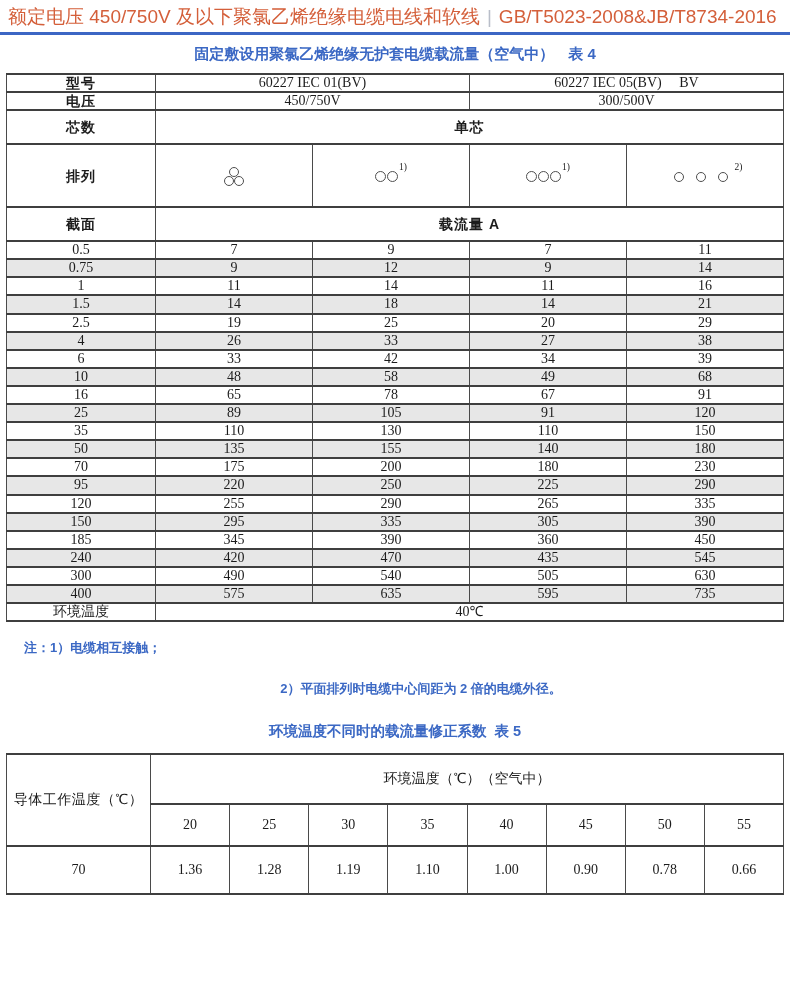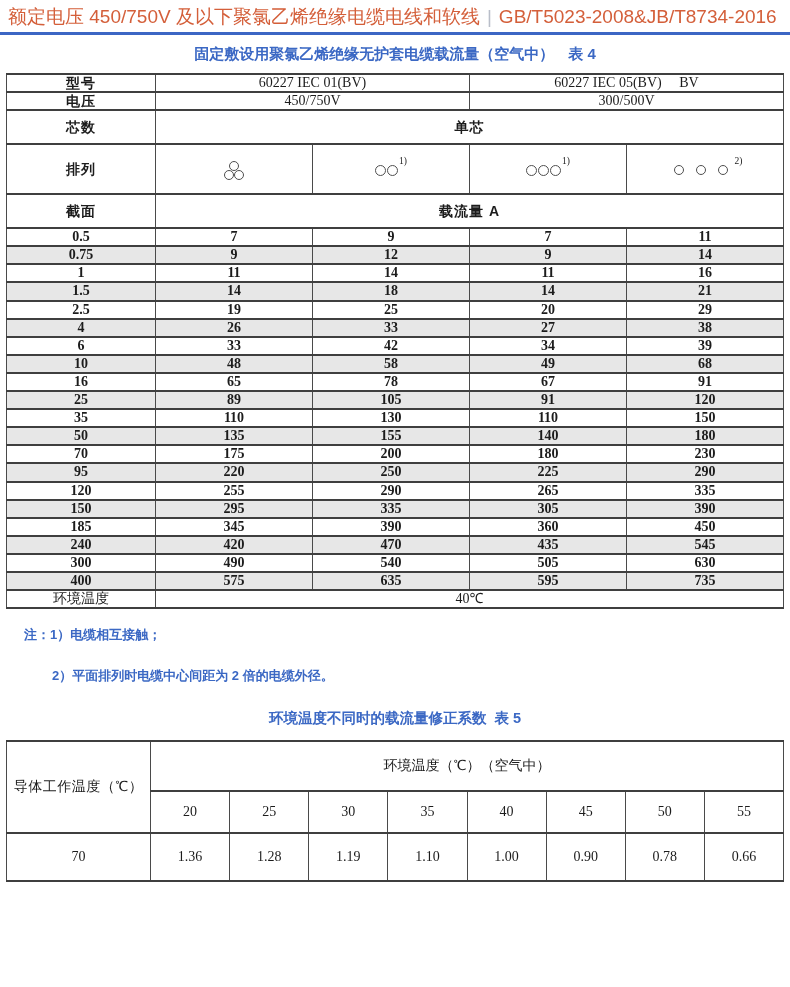--- a/index.html
+++ b/index.html
@@ -31,43 +31,43 @@
   td {
     border:1px solid #4a4a4a;
     border-top-width:2px; border-bottom-width:2px;
     border-top-color:#3f3f3f; border-bottom-color:#3f3f3f;
     text-align:center; vertical-align:middle;
     font-size:14px; line-height:1.15; padding:0;
     overflow:hidden;
   }
   .t4 tr { height:16px; }
   .t4 tr.slim { height:34px; }
-  .t4 tr.arr { height:50px; }
-  .t4 tbody.data tr { height:14px;font-weight:bold; }
+  .t4 tr.arr { height:63px; }
+  .t4 tbody.data tr { height:14px; }
   .t4 tbody.data tr:nth-child(even) { background:#e7e7e7; }
   .lbl { font-family:"Liberation Sans", sans-serif; font-weight:bold; font-size:14px; letter-spacing:1px; }
   sup { font-size:9.5px; line-height:0; }
   
   .circ {
     display:inline-block; width:11px; height:11px;
     border:1.4px solid #4f4f4f; border-radius:50%;
     box-sizing:border-box; vertical-align:middle; background:transparent;
   }
   .trefoil { display:inline-flex; flex-direction:column; align-items:center; line-height:0; }
   .trefoil .circ { width:10px; height:10px; }
   .trefoil .bot { display:inline-flex; margin-top:-1px; }
   .touching .circ + .circ { margin-left:1px; }
   .spaced .circ { width:10px; height:10px; margin:0 6px; }
   .arr-cell sup { margin-left:1px; vertical-align:10px; }
   
   .notes {
     font-family:"Liberation Sans", sans-serif; font-weight:bold;
     color:#3b68c4; font-size:13px; padding-left:24px; margin-top:17px;
   }
-  .note2 { padding-left:28px; margin-top:23px; }
+  .note2 { padding-left:28px; margin-top:23px;text-align:center; }
   
   .t5 tr.r1 { height:50px; }
   .t5 tr.r2 { height:42px; }
   .t5 tr.r3 { height:48px; }
   .t5 .rowhead { letter-spacing:0.5px; }
 </style>
 </head>
 <body>
 
 <div class="page">

